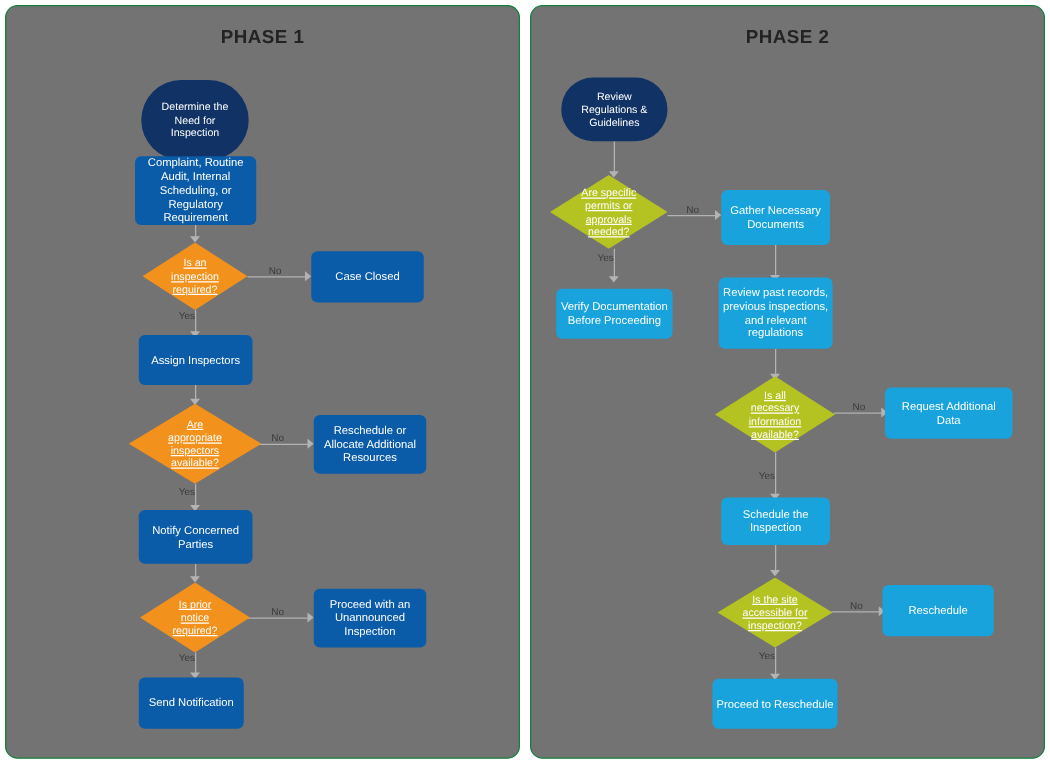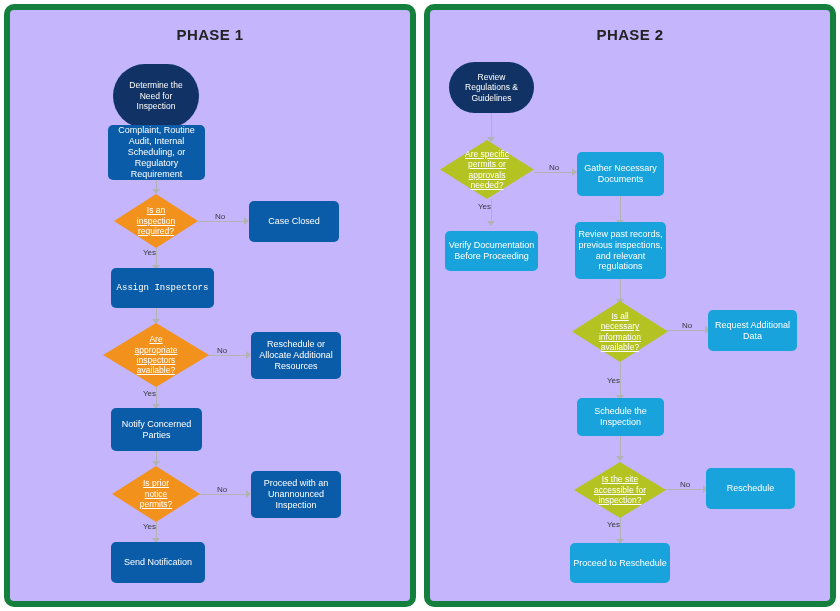--- a/index.html
+++ b/index.html
@@ -10,22 +10,22 @@
   }
   #canvas {
     position: relative;
     width: 840px;
     height: 611px;
     background: #ffffff;
     overflow: hidden;
   }
   .panel {
     position: absolute;
-    background: #c4b5fd;
-    border: 6px solid #15803d;
+    background: #737373;
+    border: 1px solid #15803d;
     border-radius: 10px;
     box-sizing: border-box;
   }
   #panel-phase-1 { left: 4px;   top: 4px; width: 412px; height: 603px; }
   #panel-phase-2 { left: 424px; top: 4px; width: 412px; height: 603px; }
 
   .phase-title {
     position: absolute;
     width: 100%;
     top: 16px;
@@ -176,21 +176,21 @@
     <svg class="diamond-shape" viewBox="0 0 84 54" preserveAspectRatio="none">
       <polygon points="42,0 84,27 42,54 0,27" fill="#f2921d"></polygon>
     </svg>
     <div class="diamond-label">Is an
 inspection
 required?</div>
   </div>
 
   <div class="node process-dark" style="left:249px; top:201px; width:90px; height:41px;">Case Closed</div>
 
-  <div class="node process-dark" style="left:111px; top:268px; width:103px; height:40px;font-family:Liberation Mono, monospace;">Assign Inspectors</div>
+  <div class="node process-dark" style="left:111px; top:268px; width:91px; height:40px;">Assign Inspectors</div>
 
   <div class="diamond-wrap" style="left:103px; top:323px; width:106px; height:64px;">
     <svg class="diamond-shape" viewBox="0 0 106 64" preserveAspectRatio="none">
       <polygon points="53,0 106,32 53,64 0,32" fill="#f2921d"></polygon>
     </svg>
     <div class="diamond-label">Are
 appropriate
 inspectors
 available?</div>
   </div>
@@ -201,28 +201,28 @@
 
   <div class="node process-dark" style="left:111px; top:408px; width:91px; height:43px;">Notify Concerned
 Parties</div>
 
   <div class="diamond-wrap" style="left:112px; top:466px; width:88px; height:56px;">
     <svg class="diamond-shape" viewBox="0 0 88 56" preserveAspectRatio="none">
       <polygon points="44,0 88,28 44,56 0,28" fill="#f2921d"></polygon>
     </svg>
     <div class="diamond-label">Is prior
 notice
-permits?</div>
+required?</div>
   </div>
 
   <div class="node process-dark" style="left:251px; top:471px; width:90px; height:47px;">Proceed with an
 Unannounced
 Inspection</div>
 
-  <div class="node process-dark" style="left:111px; top:542px; width:94px; height:41px;">Send Notification</div>
+  <div class="node process-dark" style="left:111px; top:542px; width:84px; height:41px;">Send Notification</div>
 
   <div class="panel" id="panel-phase-2">
     <div class="phase-title">PHASE 2</div>
   </div>
 
   <div class="conn v" style="left:491px; top:113px; height:26px;"></div>
   <div class="arrow-down" style="left:487px; top:137px;"></div>
 
   <div class="conn h" style="left:534px; top:172px; width:40px;"></div>
   <div class="arrow-right" style="left:572px; top:168px;"></div>
@@ -285,21 +285,21 @@
   <div class="diamond-wrap" style="left:572px; top:301px; width:96px; height:61px;">
     <svg class="diamond-shape" viewBox="0 0 96 61" preserveAspectRatio="none">
       <polygon points="48,0 96,30.5 48,61 0,30.5" fill="#b5c322"></polygon>
     </svg>
     <div class="diamond-label">Is all
 necessary
 information
 available?</div>
   </div>
 
-  <div class="node process-light" style="left:708px; top:310px; width:89px; height:41px;">Request Additional
+  <div class="node process-light" style="left:708px; top:310px; width:102px; height:41px;">Request Additional
 Data</div>
 
   <div class="node process-light" style="left:577px; top:398px; width:87px; height:38px;">Schedule the
 Inspection</div>
 
   <div class="diamond-wrap" style="left:574px; top:462px; width:92px; height:56px;">
     <svg class="diamond-shape" viewBox="0 0 92 56" preserveAspectRatio="none">
       <polygon points="46,0 92,28 46,56 0,28" fill="#b5c322"></polygon>
     </svg>
     <div class="diamond-label">Is the site

